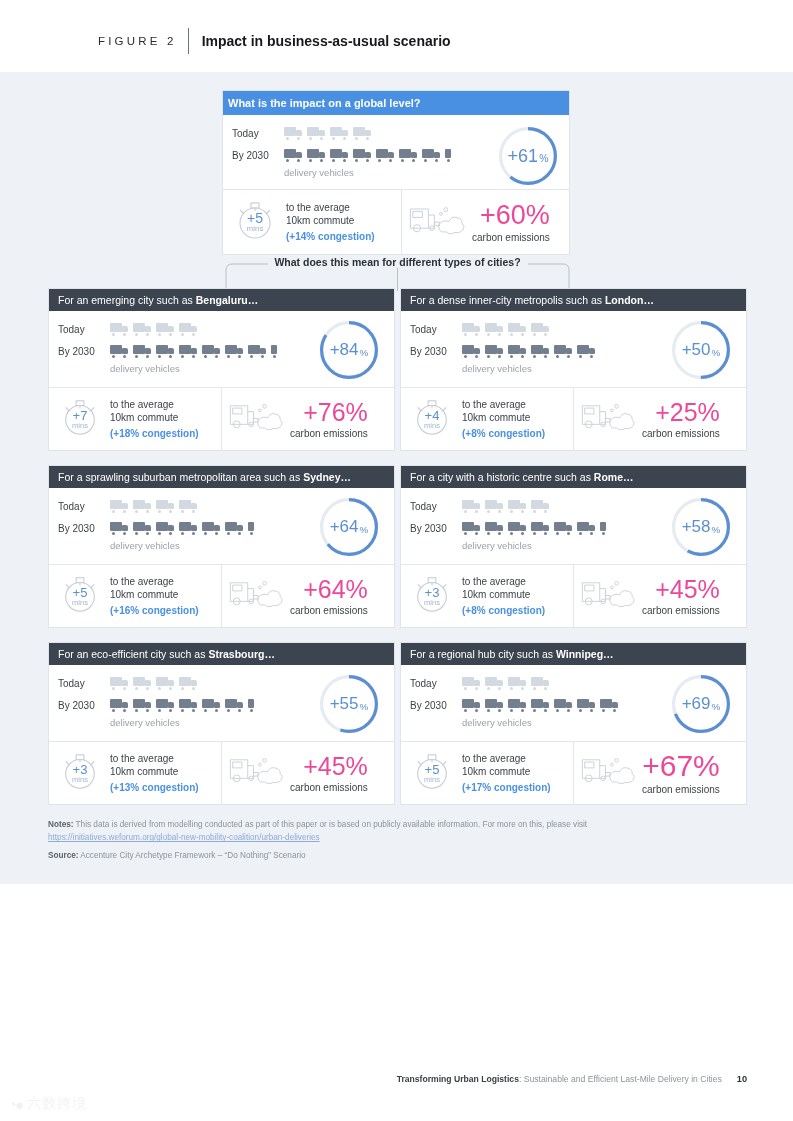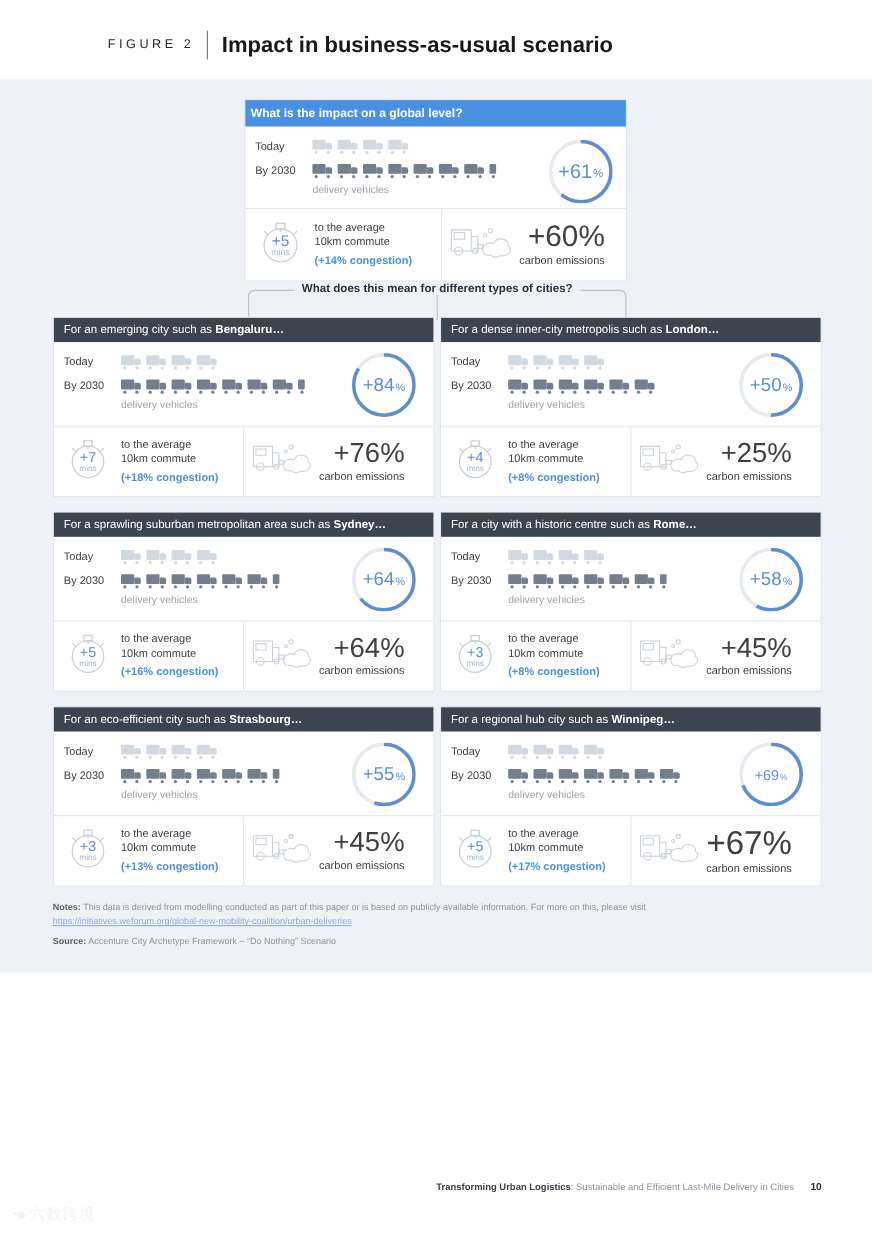--- a/index.html
+++ b/index.html
@@ -17,21 +17,21 @@
     background: #ffffff;
     display: flex; align-items: center;
   }
   .fig-header-inner { display: flex; align-items: center; margin-left: 98px; }
   .fig-label {
     font-size: 11.5px; letter-spacing: 3.2px; color: #2b2b2b; font-weight: 400;
   }
   .fig-divider {
     width: 1px; height: 26px; background: #6d7278; margin: 0 13px 0 11px;
   }
-  .fig-title { font-size: 20px; font-weight: bold; color: #16181a; }
+  .fig-title { font-size: 14px; font-weight: bold; color: #16181a; }
 
   
   .gray-area {
     position: absolute; left: 0; top: 72px; width: 793px; height: 812px;
     background: #eef1f5;
   }
 
   
   .global-panel {
     position: absolute; left: 222px; top: 90px; width: 348px;
@@ -80,21 +80,21 @@
   
   .watch { position: relative; flex: 0 0 auto; }
   .watch .mins-val { position: absolute; inset: 0; display: flex; flex-direction: column;
     align-items: center; justify-content: center; line-height: 1; }
   .watch .mins-val .big { color: #5b8fd1; }
   .watch .mins-val .small { color: #9fb6d4; }
 
   .commute-text { margin-left: 9px; font-size: 10px; color: #3c4248; line-height: 1.33; }
   .commute-text .cong { color: #4a90e2; font-weight: bold; display: block; margin-top: 3px; }
 
-  .emis-num { color: #404040; font-weight: 400; line-height: 1; }
+  .emis-num { color: #ec4899; font-weight: 400; line-height: 1; }
   .emis-cap { font-size: 10px; color: #3c4248; margin-top: 3px; }
   .emis-right { display: flex; flex-direction: column; align-items: flex-end; margin-left: 4px; }
 
   
   .connector { position: absolute; left: 220px; top: 256px; width: 355px; height: 36px; }
   .connector-label {
     position: absolute; left: 50%; top: 0; transform: translateX(-50%);
     background: #eef1f5; padding: 0 7px;
     font-size: 10.5px; font-weight: bold; color: #2b3138; white-space: nowrap;
   }
@@ -998,21 +998,21 @@
                 <span class="w2"></span>
               </span>
             </span>
           </div>
           <div class="sub-label">delivery vehicles</div>
           <div class="card-gauge gauge">
             <svg width="58" height="58" viewBox="0 0 58 58">
               <circle cx="29" cy="29" r="27.405" fill="none" stroke="#e6ebf1" stroke-width="3.19"></circle>
               <circle cx="29" cy="29" r="27.405" fill="none" stroke="#5b8fd1" stroke-width="3.19" stroke-dasharray="118.81157840684702 172.19069334325656" stroke-linecap="butt" transform="rotate(-90 29 29)"></circle>
             </svg>
-            <div class="gauge-text" style="font-size:13px">
+            <div class="gauge-text" style="font-size:17px">
               <span>+69</span>
               <span class="pct">%</span>
             </div>
           </div>
         </div>
         <div class="card-bottom">
           <div class="cell-commute">
             <div class="watch"><svg width="42" height="42" viewBox="0 0 44 44">
                 <circle cx="22" cy="25" r="15" fill="none" stroke="#c9d0d8" stroke-width="1.2"></circle>
                 <rect x="18" y="5" width="8" height="5" fill="none" stroke="#c9d0d8" stroke-width="1.2"></rect>

